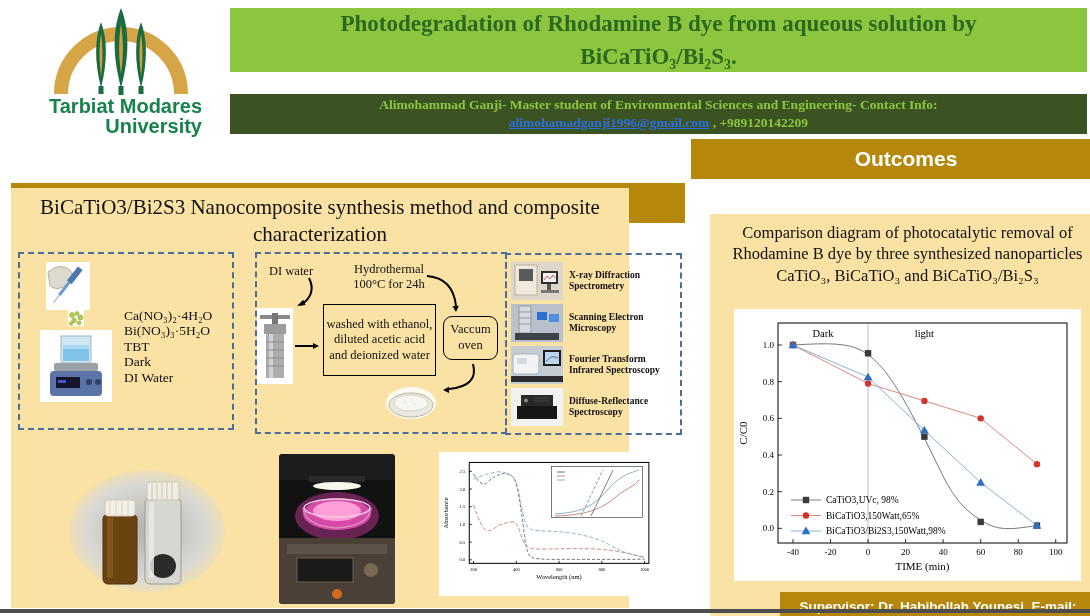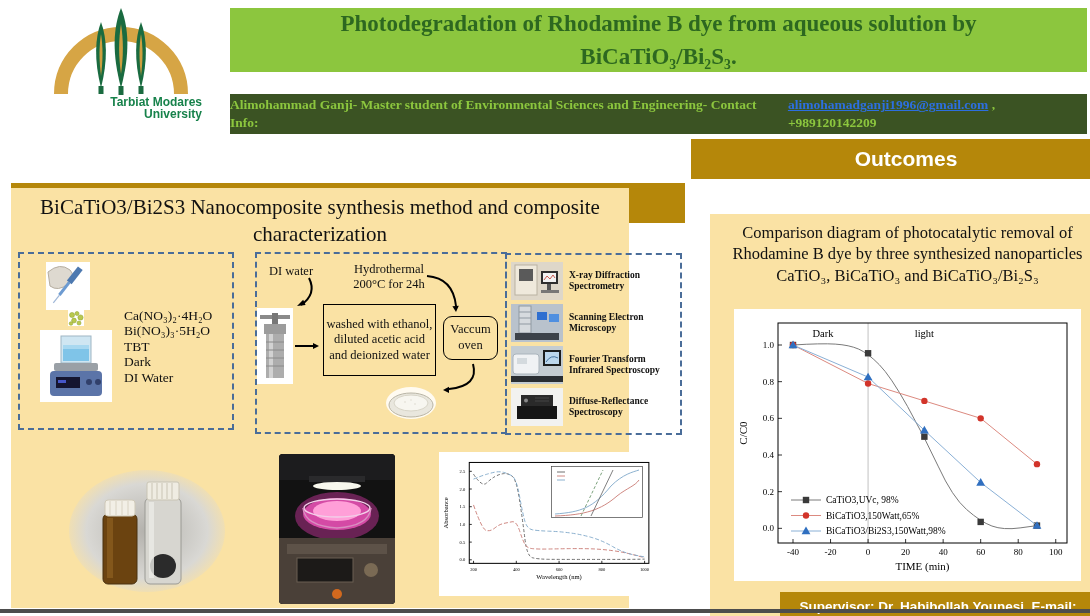--- a/index.html
+++ b/index.html
@@ -1,27 +1,27 @@
 <!DOCTYPE html>
 <html><head>
 <meta charset="utf-8">
 <style>
   html,body{margin:0;padding:0;background:#ffffff;}
   .page{position:relative;width:1090px;height:616px;background:#ffffff;overflow:hidden;
         font-family:"Liberation Sans","DejaVu Sans",sans-serif;}
   
   .logo{position:absolute;left:20px;top:4px;width:200px;height:134px;text-align:center;}
-  .logo-text{margin-top:-4px;line-height:1.02;font-weight:bold;color:#17824b;font-size:12px;text-align:right;padding-right:18px;}
+  .logo-text{margin-top:-4px;line-height:1.02;font-weight:bold;color:#17824b;font-size:20px;text-align:right;padding-right:18px;}
   .logo-text span{display:block;}
   .title-band{position:absolute;left:230px;top:8px;width:857px;height:64px;background:#8cc63e;
               display:flex;align-items:center;justify-content:center;}
   .title-band .title{font-family:"Liberation Serif","DejaVu Serif",serif;font-weight:bold;font-size:23px;
               color:#2d6820;text-align:center;line-height:1.45;padding:0 55px;}
   .subtitle-band{position:absolute;left:230px;top:94px;width:857px;height:40px;background:#3b5323;
-              display:flex;flex-direction:row;align-items:center;justify-content:center;
+              display:flex;flex-direction:column;align-items:center;justify-content:center;
               font-family:"Liberation Serif","DejaVu Serif",serif;font-weight:bold;font-size:13.5px;color:#8cc63e;line-height:1.3;}
   .subtitle-band .email{color:#2d6fe0;text-decoration:underline;cursor:pointer;}
   
   .bar{position:absolute;top:139px;height:40px;background:#b5870a;display:flex;align-items:center;justify-content:center;
        color:#ffffff;font-weight:bold;font-size:21px;}
   .methods-bar{left:11px;width:674px;margin-top:44px;}
   .outcomes-bar{left:691px;width:430px;}
   
   .panel{position:absolute;top:188px;height:420px;background:#fae2a4;}
   .methods-panel{left:11px;width:618px;}
@@ -141,21 +141,21 @@
         <span>Ca(NO₃)₂·4H₂O</span>
         <span>Bi(NO₃)₃·5H₂O</span>
         <span>TBT</span>
         <span>Dark</span>
         <span>DI Water</span>
       </div>
     </div>
 
     <div class="dash-box box2">
       <span class="flow-label" style="left:12px;top:10px;">DI water</span>
-      <div class="flow-label" style="left:84px;top:8px;width:96px;text-align:center;">Hydrothermal 200°C for 24h</div>
+      <div class="flow-label" style="left:84px;top:8px;width:96px;text-align:center;">Hydrothermal 100°C for 24h</div>
       <svg class="img-card" style="left:0;top:54px;" width="36" height="76">
         <rect width="36" height="76" fill="#ffffff"></rect>
         <rect x="3" y="7" width="30" height="4" fill="#8a8a8a"></rect>
         <rect x="15" y="5" width="6" height="11" fill="#777777"></rect>
         <rect x="7" y="16" width="22" height="10" fill="#9c9c9c"></rect>
         <rect x="9" y="26" width="18" height="44" fill="#adadad"></rect>
         <rect x="12" y="26" width="4" height="44" fill="#d2d2d2"></rect>
         <g stroke="#8a8a8a" stroke-width="1">
           <line x1="9" y1="34" x2="27" y2="34"></line>
             <line x1="9" y1="42" x2="27" y2="42"></line>

